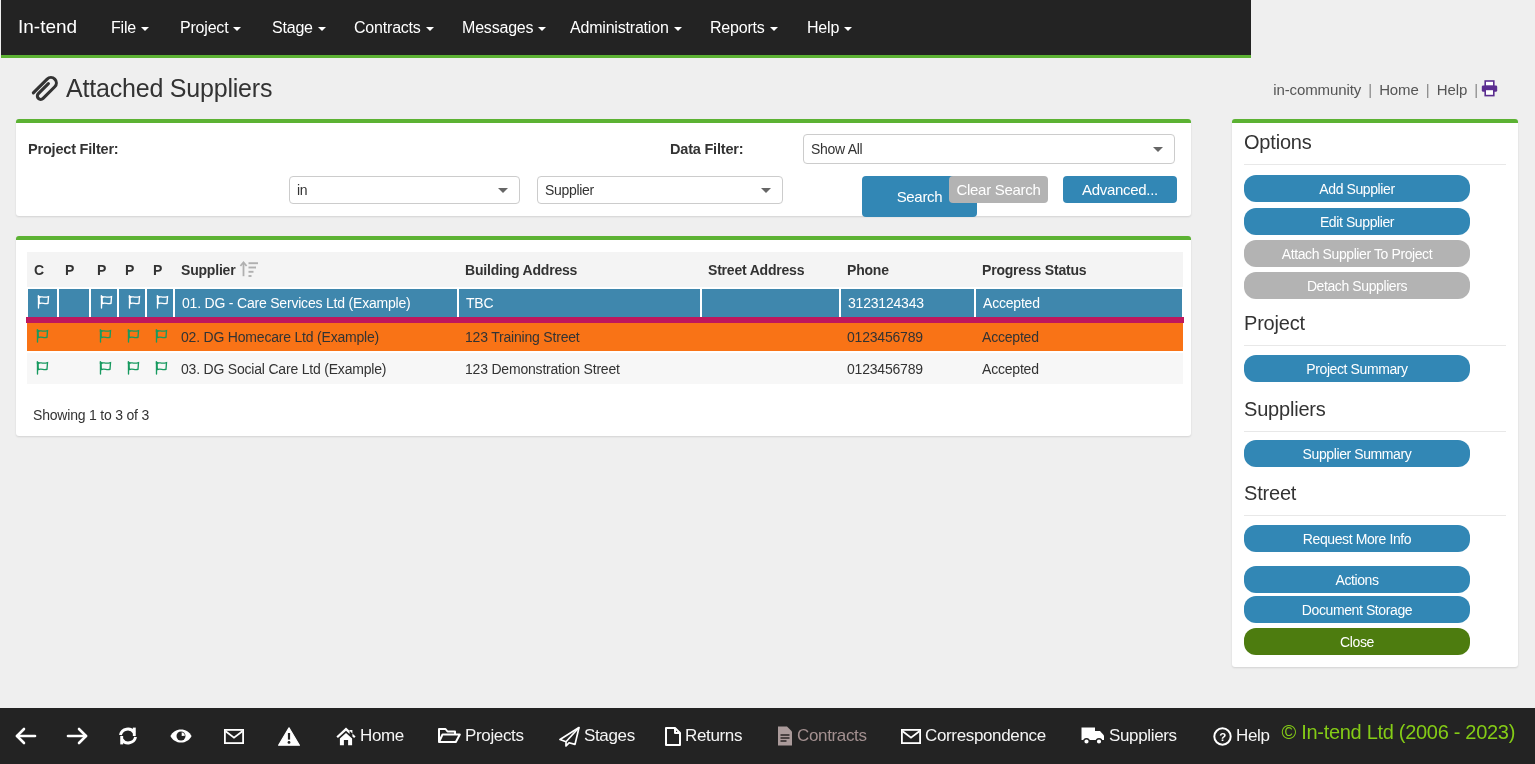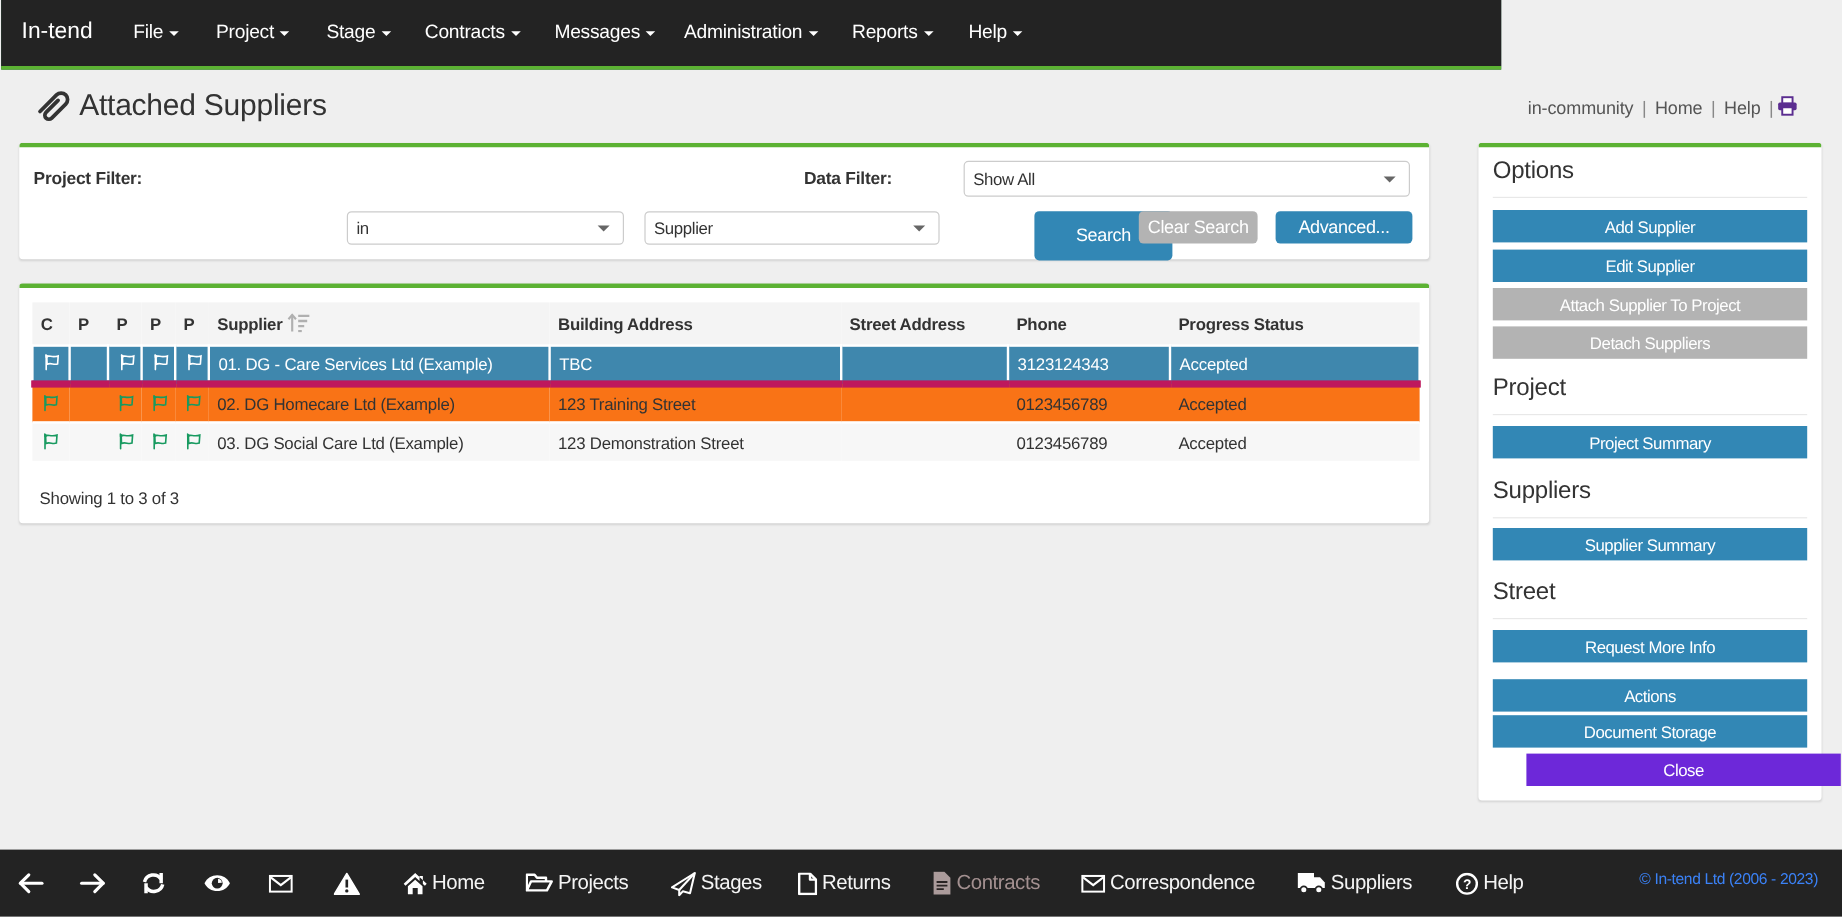--- a/index.html
+++ b/index.html
@@ -25,40 +25,40 @@
 .tablepanel { left:16px; top:236px; width:1175px; height:200px; }
 .sidebar { left:1232px; top:119px; width:286px; height:548px; }
 
 .lbl { position:absolute; font-size:14.5px; font-weight:bold; letter-spacing:-0.2px; color:#333; }
 .sel { position:absolute; background:#fff; border:1px solid #ccc; border-radius:4px; font-size:14px; letter-spacing:-0.3px; color:#333; padding-left:7px; display:flex; align-items:center; }
 .sel .car { position:absolute; right:11px; top:50%; margin-top:-2px; width:0; height:0; border-left:5px solid transparent; border-right:5px solid transparent; border-top:5px solid #666; }
 .inputbox { position:absolute; background:#fff; border:1px solid #ccc; border-radius:4px; font-size:14px; letter-spacing:-0.3px; color:#999; padding-left:8px; display:flex; align-items:center; }
 .btn { position:absolute; border-radius:4px; font-size:15px; letter-spacing:-0.3px; color:#fff; display:flex; align-items:center; justify-content:center; }
 .btn.blue { background:#3287b5; }
 .btn.gray { background:#b3b3b3; }
-.btn.red { background:#6d28d9;margin-left:28px; }
+.btn.red { background:#4d7c0f; }
 
 table.grid { position:absolute; left:10px; top:12px; border-collapse:collapse; table-layout:fixed; width:1156px; }
 table.grid th { background:#f4f4f4; font-size:14px; letter-spacing:-0.2px; color:#333; text-align:left; font-weight:bold; height:36px; padding:0 0 0 7px; }
 table.grid td { font-size:14px; letter-spacing:-0.2px; color:#333; height:30px; padding:0 0 0 7px; }
 tr.sel-row td { background:#3f87ad; color:#fff; border:2px solid #fff; height:32px; }
 tr.row2 td { background:#f97316; border-top:6px solid #be185d; height:32px;margin-left:12px; }
 tr.row3 td { background:#f7f7f7; border-top:2px solid #fff; height:32px; }
 .showing { position:absolute; left:17px; top:167px; font-size:14px; letter-spacing:-0.2px; color:#333; }
 .sorticon { display:inline-block; vertical-align:-2px; margin-left:4px; }
 
 .sidebar h2 { position:absolute; left:12px; line-height:24px; font-size:20px; letter-spacing:-0.2px; font-weight:normal; color:#333; }
 .sidebar .sepline { position:absolute; left:12px; width:262px; border-top:1px solid #e8e8e8; }
-.sbtn { position:absolute; left:12px; width:262px; height:27px; border-radius:0; font-size:14px; letter-spacing:-0.4px; color:#fff; display:flex; align-items:center; justify-content:center; }
+.sbtn { position:absolute; left:12px; width:226px; height:27px; border-radius:12px; font-size:14px; letter-spacing:-0.4px; color:#fff; display:flex; align-items:center; justify-content:center; }
 
 .footer { position:absolute; left:0; top:708px; width:1535px; height:56px; background:#232323; }
 .fitem { position:absolute; top:0; height:56px; display:flex; align-items:center; color:#f5f5f5; font-size:17px; letter-spacing:-0.35px; white-space:nowrap; }
 .fitem svg { margin-right:4px; }
 .fitem.muted { color:#a39090; }
-.copyright { position:absolute; right:20px; top:0; height:48px; display:flex; align-items:center; color:#3b82f6; font-size:13px; letter-spacing:-0.3px; }
+.copyright { position:absolute; right:20px; top:0; height:48px; display:flex; align-items:center; color:#84cc16; font-size:20px; letter-spacing:-0.3px; }
 </style>
 </head>
 <body>
 
 <div class="topnav">
   <div class="bar"></div>
   <div class="green"></div>
   <div class="brand">In-tend</div>
   <div class="navitem" style="left:110px">File<span class="caret"></span></div>
   <div class="navitem" style="left:179px">Project<span class="caret"></span></div>

